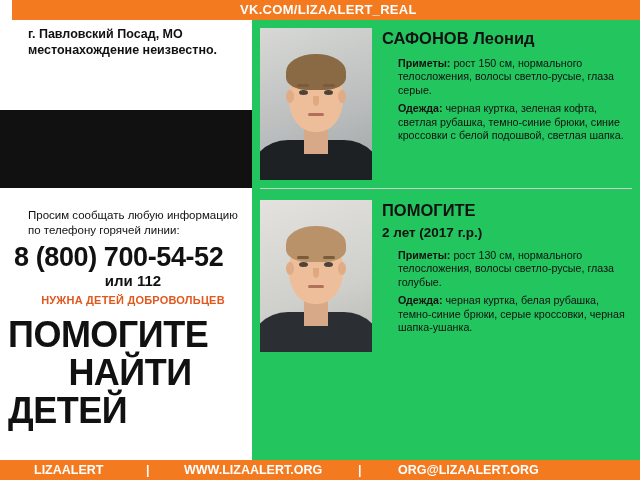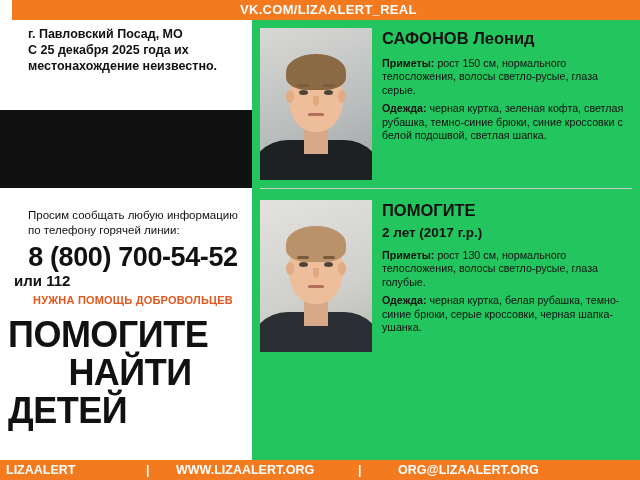--- a/index.html
+++ b/index.html
@@ -50,29 +50,29 @@
   .ask-block {
     position: absolute; left: 28px; top: 188px;
     width: 210px;
     font-size: 11.5px;
     line-height: 15px;
     color: #111111;
   }
   .phone {
     position: absolute; left: 14px; top: 222px;
     width: 238px;
-    text-align: center;
     font-size: 27px;
     font-weight: bold;
     color: #111111;
     letter-spacing: -0.4px;
   }
   .phone-alt {
     position: absolute; left: 14px; top: 252px;
     width: 238px;
+    text-align: center;
     font-size: 15px;
     font-weight: bold;
     color: #111111;
   }
   .need-help {
     position: absolute; left: 14px; top: 274px;
     width: 238px;
     text-align: center;
     font-size: 11px;
     font-weight: bold;
@@ -136,37 +136,37 @@
     color: #111111;
     margin-top: 5px;
   }
   .desc {
     margin-top: 9px;
     font-size: 10.7px;
     line-height: 13.4px;
     color: #111111;
   }
   .desc .lab { font-weight: bold; }
-  .desc p { margin-bottom: 5px; }
+  .desc p { margin-bottom: 5px; margin-left: 16px; }
   
   .bottombar {
     position: absolute; left: 0; top: 460px;
     width: 640px; height: 20px;
     background: #f47a20;
     color: #ffffff;
     font-size: 12.5px;
     font-weight: bold;
   }
   .bottombar span.item {
     position: absolute; top: 3px;
     white-space: nowrap;
   }
-  .bb1 { left: 6px; }
+  .bb1 { left: 34px; }
   .bb-sep1 { left: 146px; }
-  .bb2 { left: 176px; text-align: right; }
+  .bb2 { left: 184px; text-align: right; }
   .bb-sep2 { left: 358px; }
   .bb3 { left: 398px; }
 
   
   .face { position: absolute; left: 0; top: 0; width: 112px; height: 152px; }
   .bg1 { position: absolute; inset: 0; background: linear-gradient(160deg,#d8d9d6 0%,#b9bcbc 60%,#9fa3a4 100%); }
   .bg2 { position: absolute; inset: 0; background: linear-gradient(160deg,#e3e2df 0%,#cfcfcb 60%,#b6b7b3 100%); }
   .shoulders {
     position: absolute; left: -12px; bottom: 0; width: 136px; height: 40px;
     border-radius: 60px 60px 0 0;
@@ -206,34 +206,33 @@
 <div id="poster">
 
   <div class="topbar">
     <span class="site">VK.COM/LIZAALERT_REAL</span>
   </div>
 
   <div class="leftcol">
 
     <div class="loc-block">
       <div>г. Павловский Посад, МО</div>
-      <div>С 25 декабря 2025 года их</div>
       <div>местонахождение неизвестно.</div>
     </div>
 
     <div class="black-band"></div>
 
     <div class="ask-block">
       <div>Просим сообщать любую информацию</div>
       <div>по телефону горячей линии:</div>
     </div>
 
     <div class="phone">8 (800) 700-54-52</div>
     <div class="phone-alt">или 112</div>
-    <div class="need-help">НУЖНА ПОМОЩЬ ДОБРОВОЛЬЦЕВ</div>
+    <div class="need-help">НУЖНА ДЕТЕЙ ДОБРОВОЛЬЦЕВ</div>
 
     <div class="bigtext">
       <div class="l l1">ПОМОГИТЕ</div>
       <div class="l l2">НАЙТИ</div>
       <div class="l l3">ДЕТЕЙ</div>
     </div>
   </div>
 
   <div class="rightcol">
 

